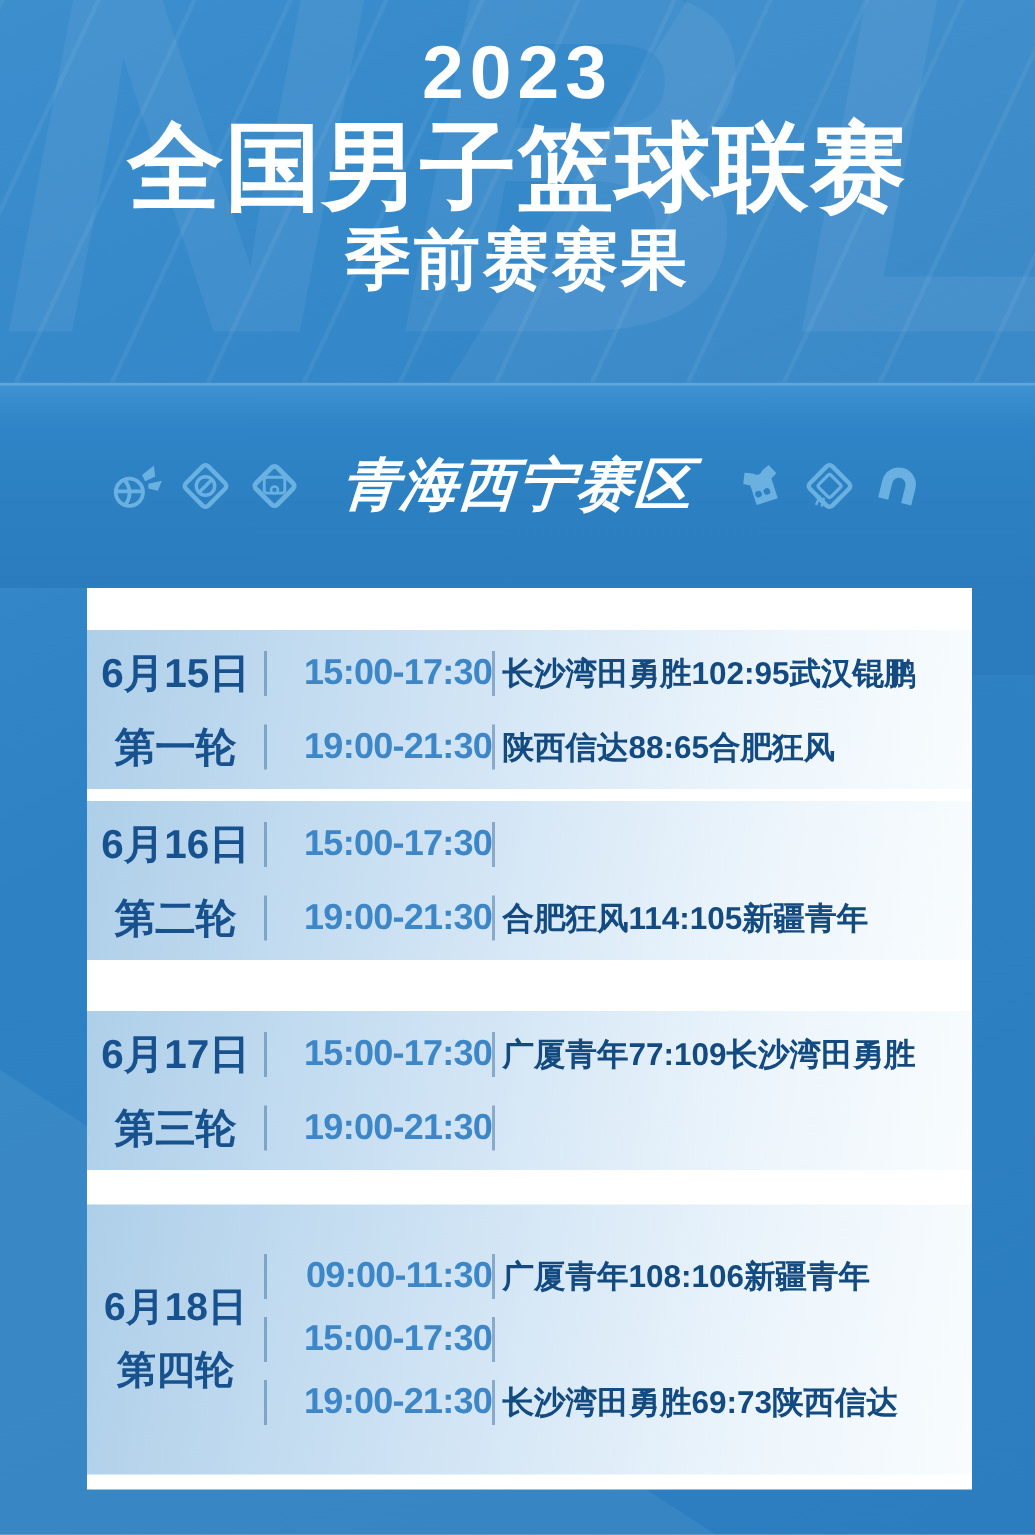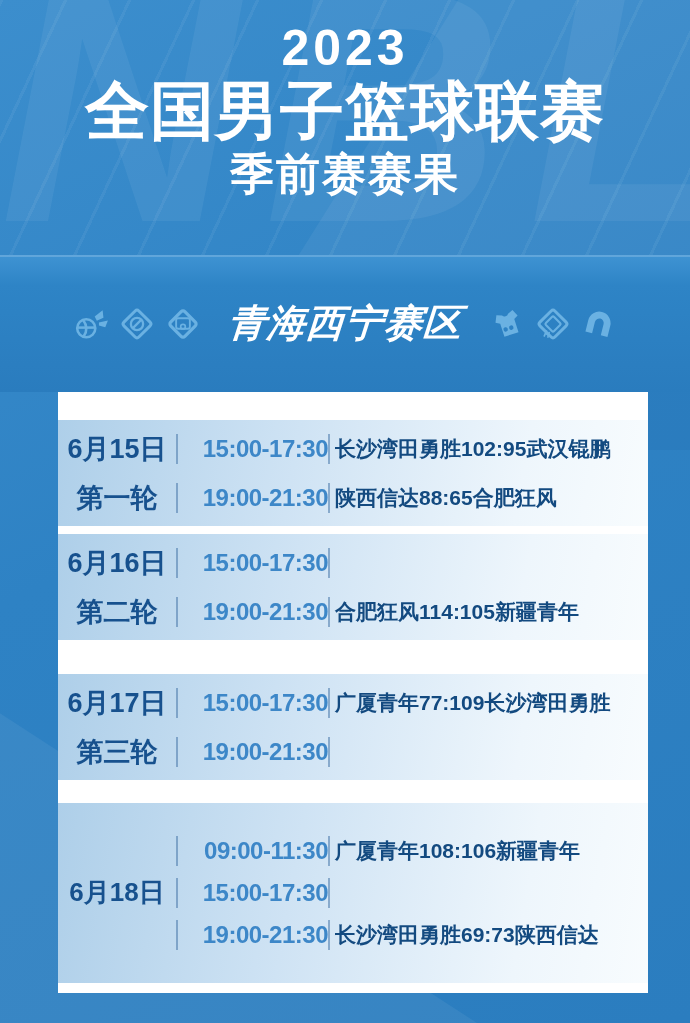--- a/index.html
+++ b/index.html
@@ -206,20 +206,21 @@
         <span class="cell-label">第三轮</span>
         <span class="vbar"></span>
         <span class="cell-time">19:00-21:30</span>
         <span class="vbar"></span>
       </div>
     </div>
 
     <div class="card three">
       <div class="label-block">
         <div>6月18日</div>
+        <div>第四轮</div>
       </div>
       <div class="rows3">
         <div class="row">
           <span class="vbar"></span>
           <span class="cell-time">09:00-11:30</span>
           <span class="vbar"></span>
           <span class="cell-result">广厦青年108:106新疆青年</span>
         </div>
         <div class="row">
           <span class="vbar"></span>

